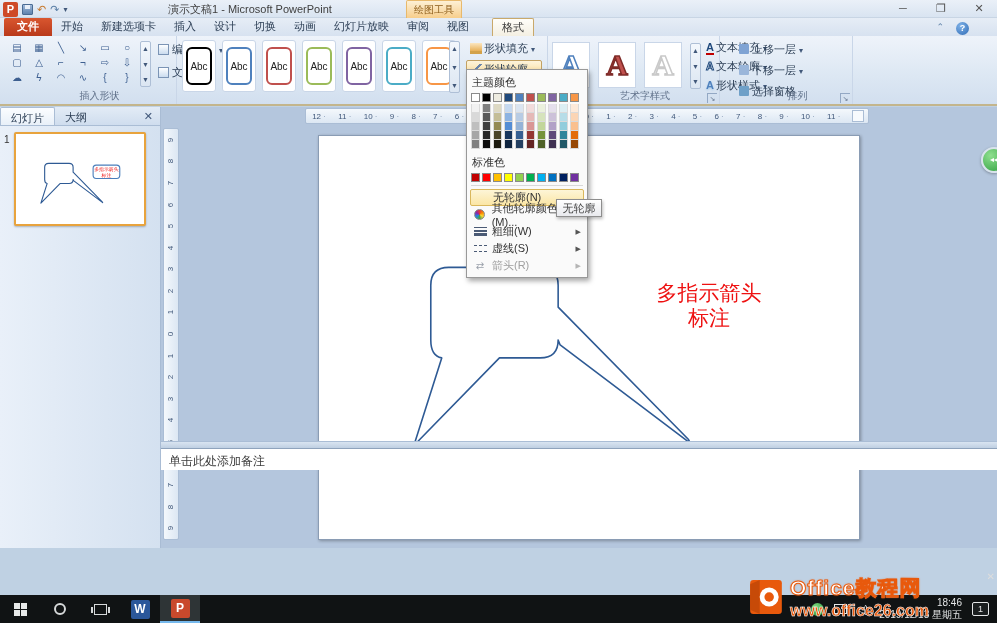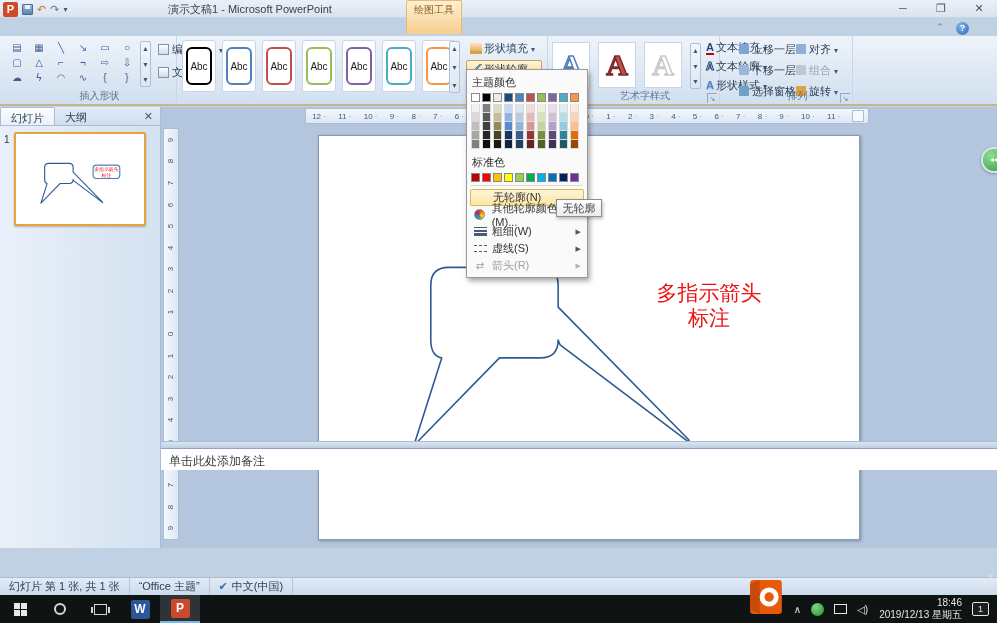--- a/index.html
+++ b/index.html
@@ -9,21 +9,21 @@
   
   .titlebar { position:absolute; left:0; top:0; width:997px; height:18px;
     background:linear-gradient(#EAF0F8,#D9E4F1); border-bottom:1px solid #C8D5E4; z-index:30; }
   .qat { position:absolute; left:3px; top:1px; display:flex; align-items:center; gap:4px; height:16px; }
   .app-logo { width:15px; height:15px; background:#CE4A28; color:#fff; font-weight:bold; font-size:11px;
     border-radius:2px; display:flex; align-items:center; justify-content:center; }
   .qat-ic { font-size:11px; color:#5B7FA6; line-height:15px; }
   .qat-save { width:11px; height:11px; background:linear-gradient(#9FB9DA,#5F83AE); border:1px solid #4A6B93; border-radius:1px; position:relative; }
   .qat-save:after { content:""; position:absolute; left:2px; top:0; width:5px; height:4px; background:#E8EFF8; }
   .win-title { position:absolute; left:168px; top:2px; font-size:11px; color:#3E3E3E; }
-  .ctx-tool { position:absolute; left:406px; top:0; width:56px; height:34px; text-align:center; font-size:10px; color:#8A5A17;
+  .ctx-tool { position:absolute; left:406px; top:0; width:56px; height:18px; text-align:center; font-size:10px; color:#8A5A17;
     background:linear-gradient(#FDF0D5,#F7CE8C); border:1px solid #E8B96B; border-bottom:none; border-radius:2px 2px 0 0; line-height:17px; }
   .win-btns { position:absolute; right:6px; top:1px; display:flex; gap:14px; }
   .win-btn { width:24px; height:15px; text-align:center; font-size:11px; color:#555; line-height:14px; }
 
   
   .tabrow { position:absolute; left:0; top:18px; width:997px; height:18px;
     background:linear-gradient(#E6EDF6,#D7E2F0); z-index:29; display:flex; align-items:flex-end; padding-left:4px; }
   .tab { font-size:11px; color:#2E4057; padding:2px 9px 3px 9px; height:18px; line-height:13px; }
   .tab.file { background:linear-gradient(#D9562F,#B93A1B); color:#fff; border-radius:2px 2px 0 0; padding:2px 13px 3px 13px; font-weight:bold; }
   .tab.active { background:linear-gradient(#FFFEF9,#F3EFE2); border:1px solid #C9A96B; border-bottom:none; border-radius:2px 2px 0 0; margin-left:14px; color:#3A3A3A; }
@@ -198,20 +198,33 @@
       <div class="win-btn">─</div>
       <div class="win-btn">❐</div>
       <div class="win-btn">✕</div>
     </div>
   </div>
   <div class="collapse-help">
     <span class="ch-ic">⌃</span>
     <span class="help-ic">?</span>
   </div>
 
+  <div class="tabrow" id="tabrow">
+      <div class="tab file">文件</div>
+      <div class="tab">开始</div>
+      <div class="tab">新建选项卡</div>
+      <div class="tab">插入</div>
+      <div class="tab">设计</div>
+      <div class="tab">切换</div>
+      <div class="tab">动画</div>
+      <div class="tab">幻灯片放映</div>
+      <div class="tab">审阅</div>
+      <div class="tab">视图</div>
+      <div class="tab active">格式</div>
+    </div>
 
   <div class="ribbon">
 
     <div class="rgroup" style="left:0;width:177px;">
       <div class="shape-grid" id="shape-grid">
           <div class="shape-cell">▤</div>
           <div class="shape-cell">▦</div>
           <div class="shape-cell">╲</div>
           <div class="shape-cell">↘</div>
           <div class="shape-cell">▭</div>
@@ -307,25 +320,20 @@
       </div>
       <div class="rgroup-label">艺术字样式</div>
       <div class="launcher">↘</div>
     </div>
 
     <div class="rgroup" style="left:720px;width:133px;">
       <div class="arr-col" id="arr-col1" style="left:19px;">
           <div class="arr-item"><span class="arr-ic" style="background: rgb(127, 163, 212);"></span>上移一层 <span class="caret">▾</span></div>
           <div class="arr-item"><span class="arr-ic" style="background: rgb(154, 182, 218);"></span>下移一层 <span class="caret">▾</span></div>
           <div class="arr-item"><span class="arr-ic" style="background: rgb(111, 160, 200);"></span>选择窗格</div>
-        </div>
-      <div class="arr-col" id="arr-col2" style="left:76px;">
-          <div class="arr-item"><span class="arr-ic" style="background: rgb(143, 176, 216);"></span>对齐 <span class="caret">▾</span></div>
-          <div class="arr-item dis"><span class="arr-ic" style="background: rgb(191, 199, 210);"></span>组合 <span class="caret">▾</span></div>
-          <div class="arr-item"><span class="arr-ic" style="background: rgb(224, 162, 60);"></span>旋转 <span class="caret">▾</span></div>
         </div>
       <div class="rgroup-label">排列</div>
       <div class="launcher">↘</div>
     </div>
 
   </div>
 
   <div class="workarea">
     <div class="panel">
       <div class="panel-tabs">
@@ -542,28 +550,20 @@
           <span class="sub">▶</span>
         </div>
       </div>
   </div>
   <div class="tooltip">无轮廓</div>
 
   <div class="splitter"></div>
   <div class="panel-bottom"></div>
   <div class="notes">单击此处添加备注</div>
 
-  <div class="statusbar">
-    <div class="sb-item">幻灯片 第 1 张, 共 1 张</div>
-    <div class="sb-item">“Office 主题”</div>
-    <div class="sb-item">
-      <span class="sb-check">✔</span>
-      <span>中文(中国)</span>
-    </div>
-  </div>
 
   <div class="taskbar">
     <div class="tb-btn">
         <span class="win-logo">
           <i></i>
           <i></i>
           <i></i>
           <i></i>
         </span>
       </div>
@@ -592,16 +592,20 @@
     </div>
   </div>
 
   <div class="watermark">
     <svg class="wm-logo" viewBox="0 0 36 36">
       <rect x="3" y="2" width="30" height="32" rx="3" fill="#E8590C"></rect>
       <path d="M3 6 L12 2 L12 34 L3 30 Z" fill="#C74A08"></path>
       <circle cx="21" cy="18" r="9" fill="#fff"></circle>
       <circle cx="21" cy="18" r="4.5" fill="#E8590C"></circle>
     </svg>
+    <div class="wm-col">
+      <div class="wm-title">Office教程网</div>
+      <div class="wm-url">www.office26.com</div>
+    </div>
     <div class="wm-close">✕</div>
   </div>
 
 </div>
 
 </body></html>

